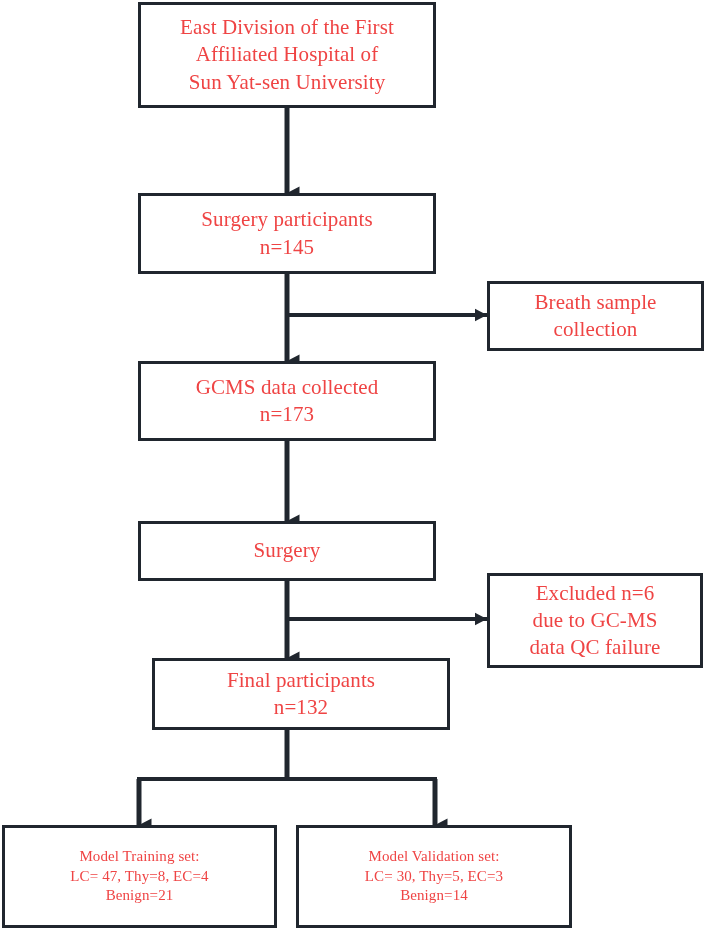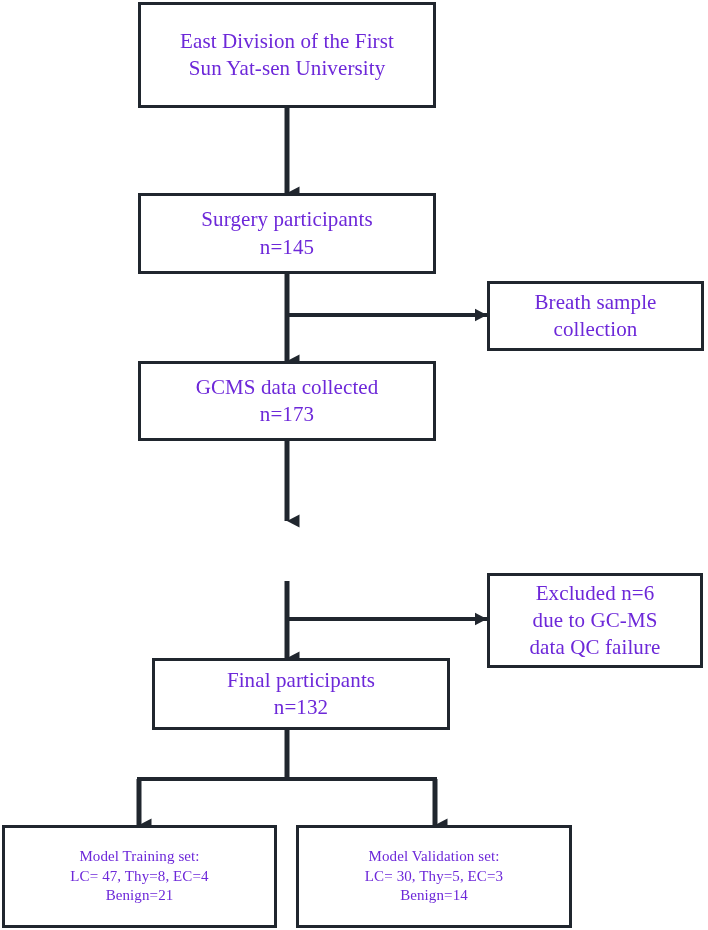--- a/index.html
+++ b/index.html
@@ -33,21 +33,21 @@
     border: 3px solid #20262e;
     background: #ffffff;
     display: flex;
     flex-direction: column;
     align-items: center;
     justify-content: center;
     text-align: center;
     line-height: 1.30;
     font-size: 21px;
     letter-spacing: 0.1px;
-    color: #6d28d9;
+    color: #ef4444;
   }
   .node .line {
     display: block;
     white-space: pre;
   }
   .node.small {
     font-size: 15px;
   }
   
   #node-hospital   { left: 138px; top: 2px;   width: 298px; height: 106px; }
@@ -88,38 +88,42 @@
     <line x1="287" y1="619" x2="487" y2="619" stroke="#20262e" stroke-width="4" marker-end="url(#arrowRight)"></line>
 
     <line x1="287" y1="730" x2="287" y2="780" stroke="#20262e" stroke-width="5"></line>
     <line x1="137" y1="779" x2="437" y2="779" stroke="#20262e" stroke-width="4"></line>
     <line x1="139" y1="779" x2="139" y2="825" stroke="#20262e" stroke-width="5" marker-end="url(#arrowDown)"></line>
     <line x1="435" y1="779" x2="435" y2="825" stroke="#20262e" stroke-width="5" marker-end="url(#arrowDown)"></line>
   </svg>
 
   <div class="node" id="node-hospital">
     <span class="line">East Division of the First</span>
+    <span class="line">Affiliated Hospital of</span>
     <span class="line">Sun Yat-sen University</span>
   </div>
 
   <div class="node" id="node-involved">
     <span class="line">Surgery participants</span>
     <span class="line">n=145</span>
   </div>
 
   <div class="node" id="node-breath">
     <span class="line">Breath sample</span>
     <span class="line">collection</span>
   </div>
 
   <div class="node" id="node-gcms">
     <span class="line">GCMS data collected</span>
     <span class="line">n=173</span>
   </div>
 
+  <div class="node" id="node-surgery">
+    <span class="line">Surgery</span>
+  </div>
 
   <div class="node" id="node-excluded">
     <span class="line">Excluded n=6</span>
     <span class="line">due to GC-MS</span>
     <span class="line">data QC failure</span>
   </div>
 
   <div class="node" id="node-final">
     <span class="line">Final participants</span>
     <span class="line">n=132</span>

